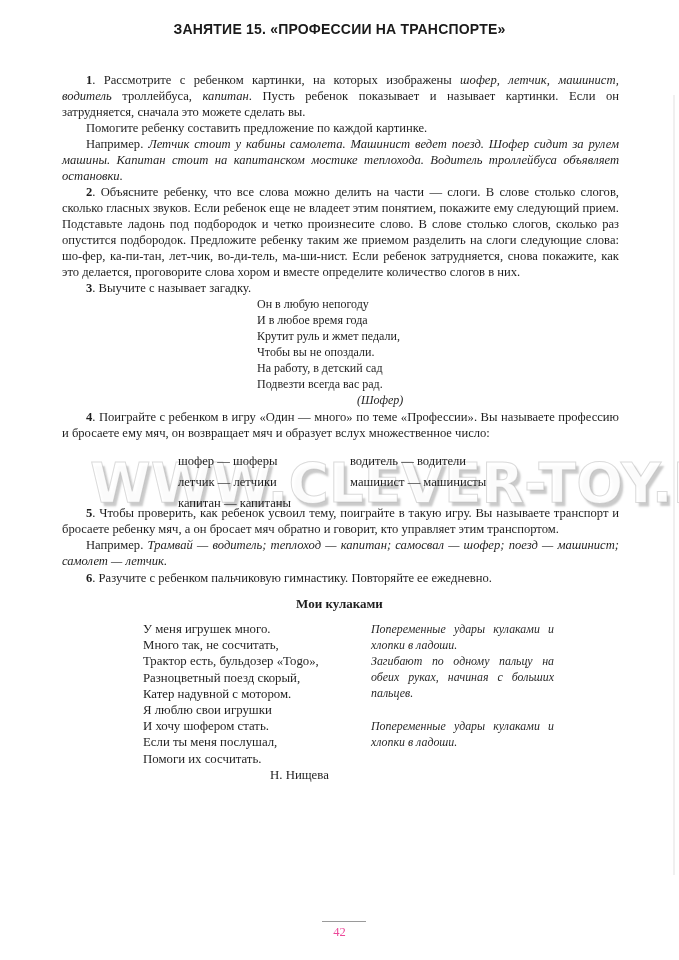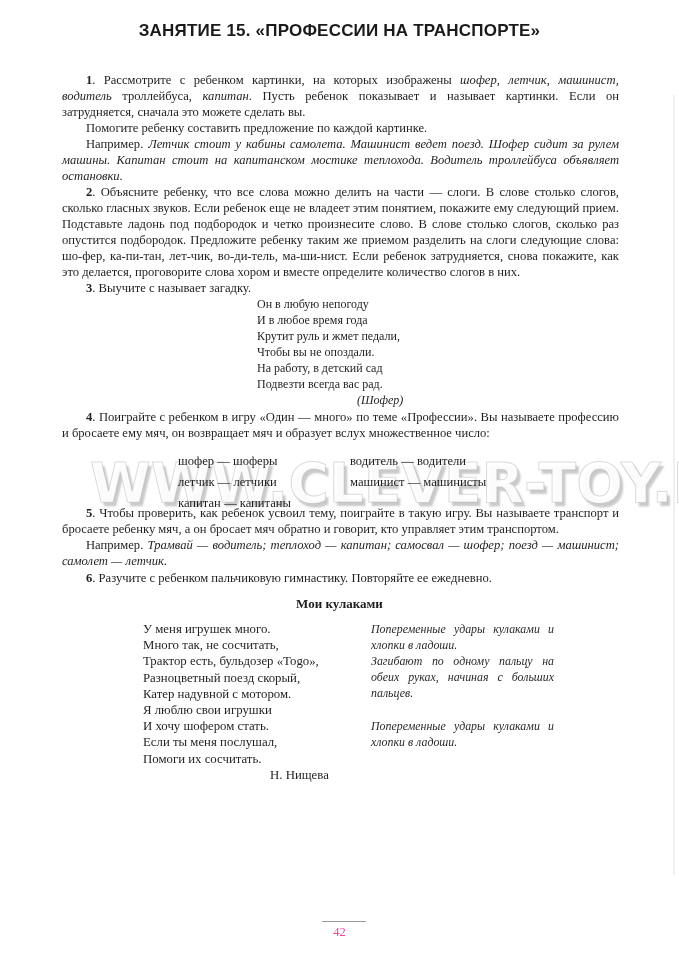--- a/index.html
+++ b/index.html
@@ -4,21 +4,21 @@
 <style>
   html,body { margin:0; padding:0; background:#e8e8e8; }
   .page {
     position:relative; width:679px; height:960px; margin:0 auto;
     background:#ffffff; overflow:hidden;
     font-family:"Liberation Serif", serif; color:#1f1f1f;
   }
   .title {
     position:absolute; top:21px; left:0; width:679px; text-align:center;
     font-family:"Liberation Sans", sans-serif; font-weight:bold;
-    font-size:17px; letter-spacing:0.2px; color:#1a1a1a;
+    font-size:14px; letter-spacing:0.2px; color:#1a1a1a;
   }
   .flow {
     position:absolute; left:62px; width:557px; top:72px;
     font-size:12.6px; line-height:16px; text-align:justify;
   }
   .abs-para {
     position:absolute; left:62px; width:557px;
     font-size:12.6px; line-height:16px; text-align:justify;
   }
   .para { margin:0; text-indent:24px; }

